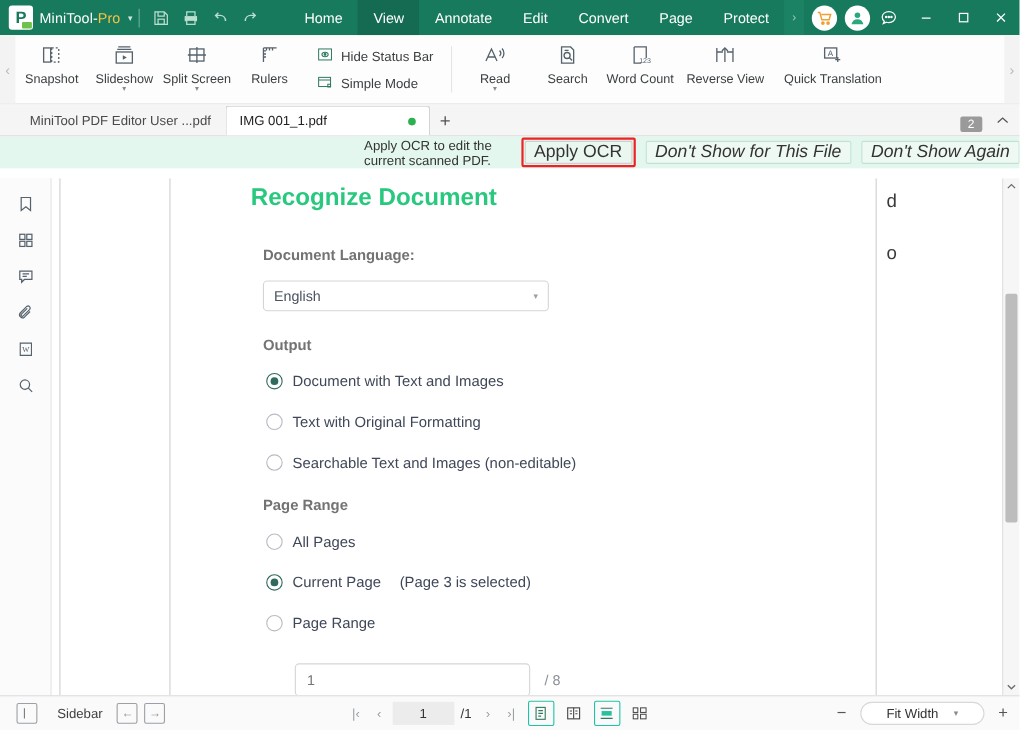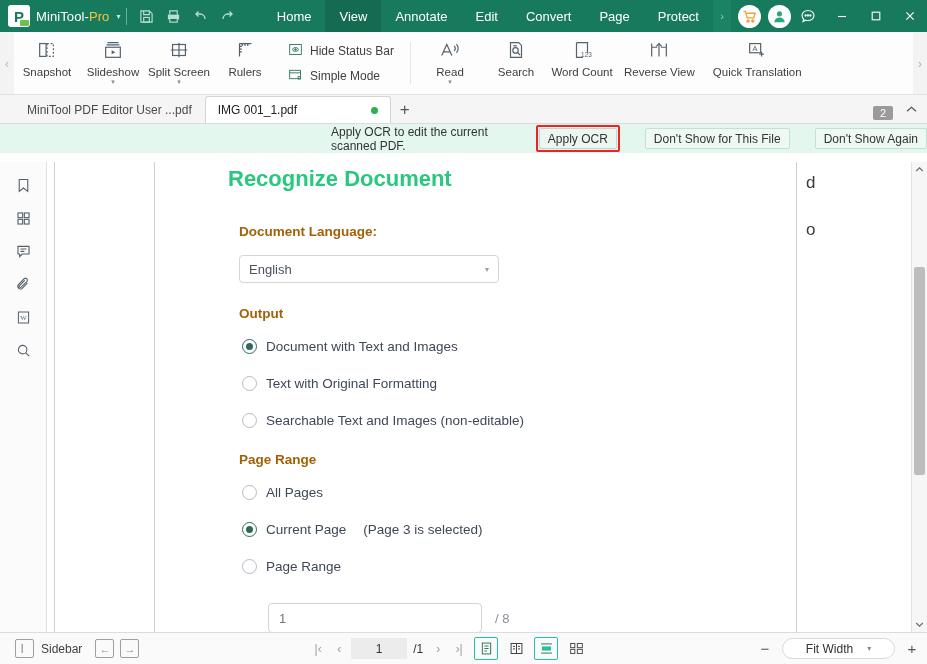--- a/index.html
+++ b/index.html
@@ -125,25 +125,25 @@
   }
   .notify-text {
     font-size: 12px; color: #333; margin-left: 331px;
   }
   .notify-primary-wrap {
     margin-left: 16px; border: 2px solid #ee2222; border-radius: 2px;
     padding: 1px; display: flex;
   }
   .btn-ghost {
     background: #eef9f4; border: 1px solid #c2e3d4; border-radius: 2px;
-    font-size: 12px; color: #333; padding: 2px 8px; height: 21px;
+    font-size: 16px; color: #333; padding: 2px 8px; height: 21px;
     display: flex; align-items: center; white-space: nowrap;
   }
   .notify-primary-wrap .btn-ghost { border-color: #cfcfcf; background: #eaf6f0; }
-  .notify .btn-ghost.spaced { margin-left: 25px; }
+  .notify .btn-ghost.spaced { margin-left: 9px; font-style: italic; }
 
   
   .workspace {
     position: absolute; left: 0; right: 0; top: 162px; bottom: 32px;
     display: flex; background: #ffffff;
   }
   .leftrail {
     width: 47px; background: #fbfbfb; border-right: 1px solid #e0e0e0;
     display: flex; flex-direction: column; align-items: center; padding-top: 8px;
   }
@@ -158,21 +158,21 @@
   }
   .page-canvas {
     position: absolute; left: 110px; top: 0; right: 0; bottom: 0;
     background: #ffffff; overflow: hidden;
   }
   .ocr-title {
     position: absolute; left: 71px; top: 4px;
     font-size: 22px; font-weight: bold; color: #28c87e; white-space: nowrap;
   }
   .fld-label {
-    position: absolute; font-size: 13.5px; font-weight: bold; color: #a16207; white-space: nowrap;
+    position: absolute; font-size: 13.5px; font-weight: bold; color: #737373; white-space: nowrap;
   }
   .select-box {
     position: absolute; border: 1px solid #d5d5d5; border-radius: 4px;
     background: #fff; height: 28px; display: flex; align-items: center;
     padding: 0 9px; font-size: 13px; color: #4c5260;
   }
   .select-box .caret { margin-left: auto; color: #9aa0a6; font-size: 8px; }
   .radio-row {
     position: absolute; display: flex; align-items: center; gap: 9px;
     font-size: 13.5px; color: #3f4758; white-space: nowrap;
@@ -214,21 +214,21 @@
     background: #bdbdbd; border-radius: 2px;
   }
 
   
   .statusbar {
     position: absolute; left: 0; right: 0; bottom: 0; height: 32px;
     background: #fafafa; border-top: 1px solid #dcdcdc;
     display: flex; align-items: center; padding: 0 8px;
   }
   .sb-sidebar {
-    display: flex; align-items: center; gap: 7px; margin-left: 7px;
+    display: flex; align-items: center; gap: 18px; margin-left: 7px;
     font-size: 12px; color: #3c4043;
   }
   .sb-boxbtn {
     width: 19px; height: 19px; border: 1px solid #9aa0a6; border-radius: 2px;
     display: flex; align-items: center; justify-content: center;
     color: #8a9097; font-size: 11px;
   }
   .sb-navarrows { display: flex; gap: 6px; margin-left: 13px; }
   .sb-center { margin-left: auto; display: flex; align-items: center; gap: 3px; }
   .sb-arrow {

